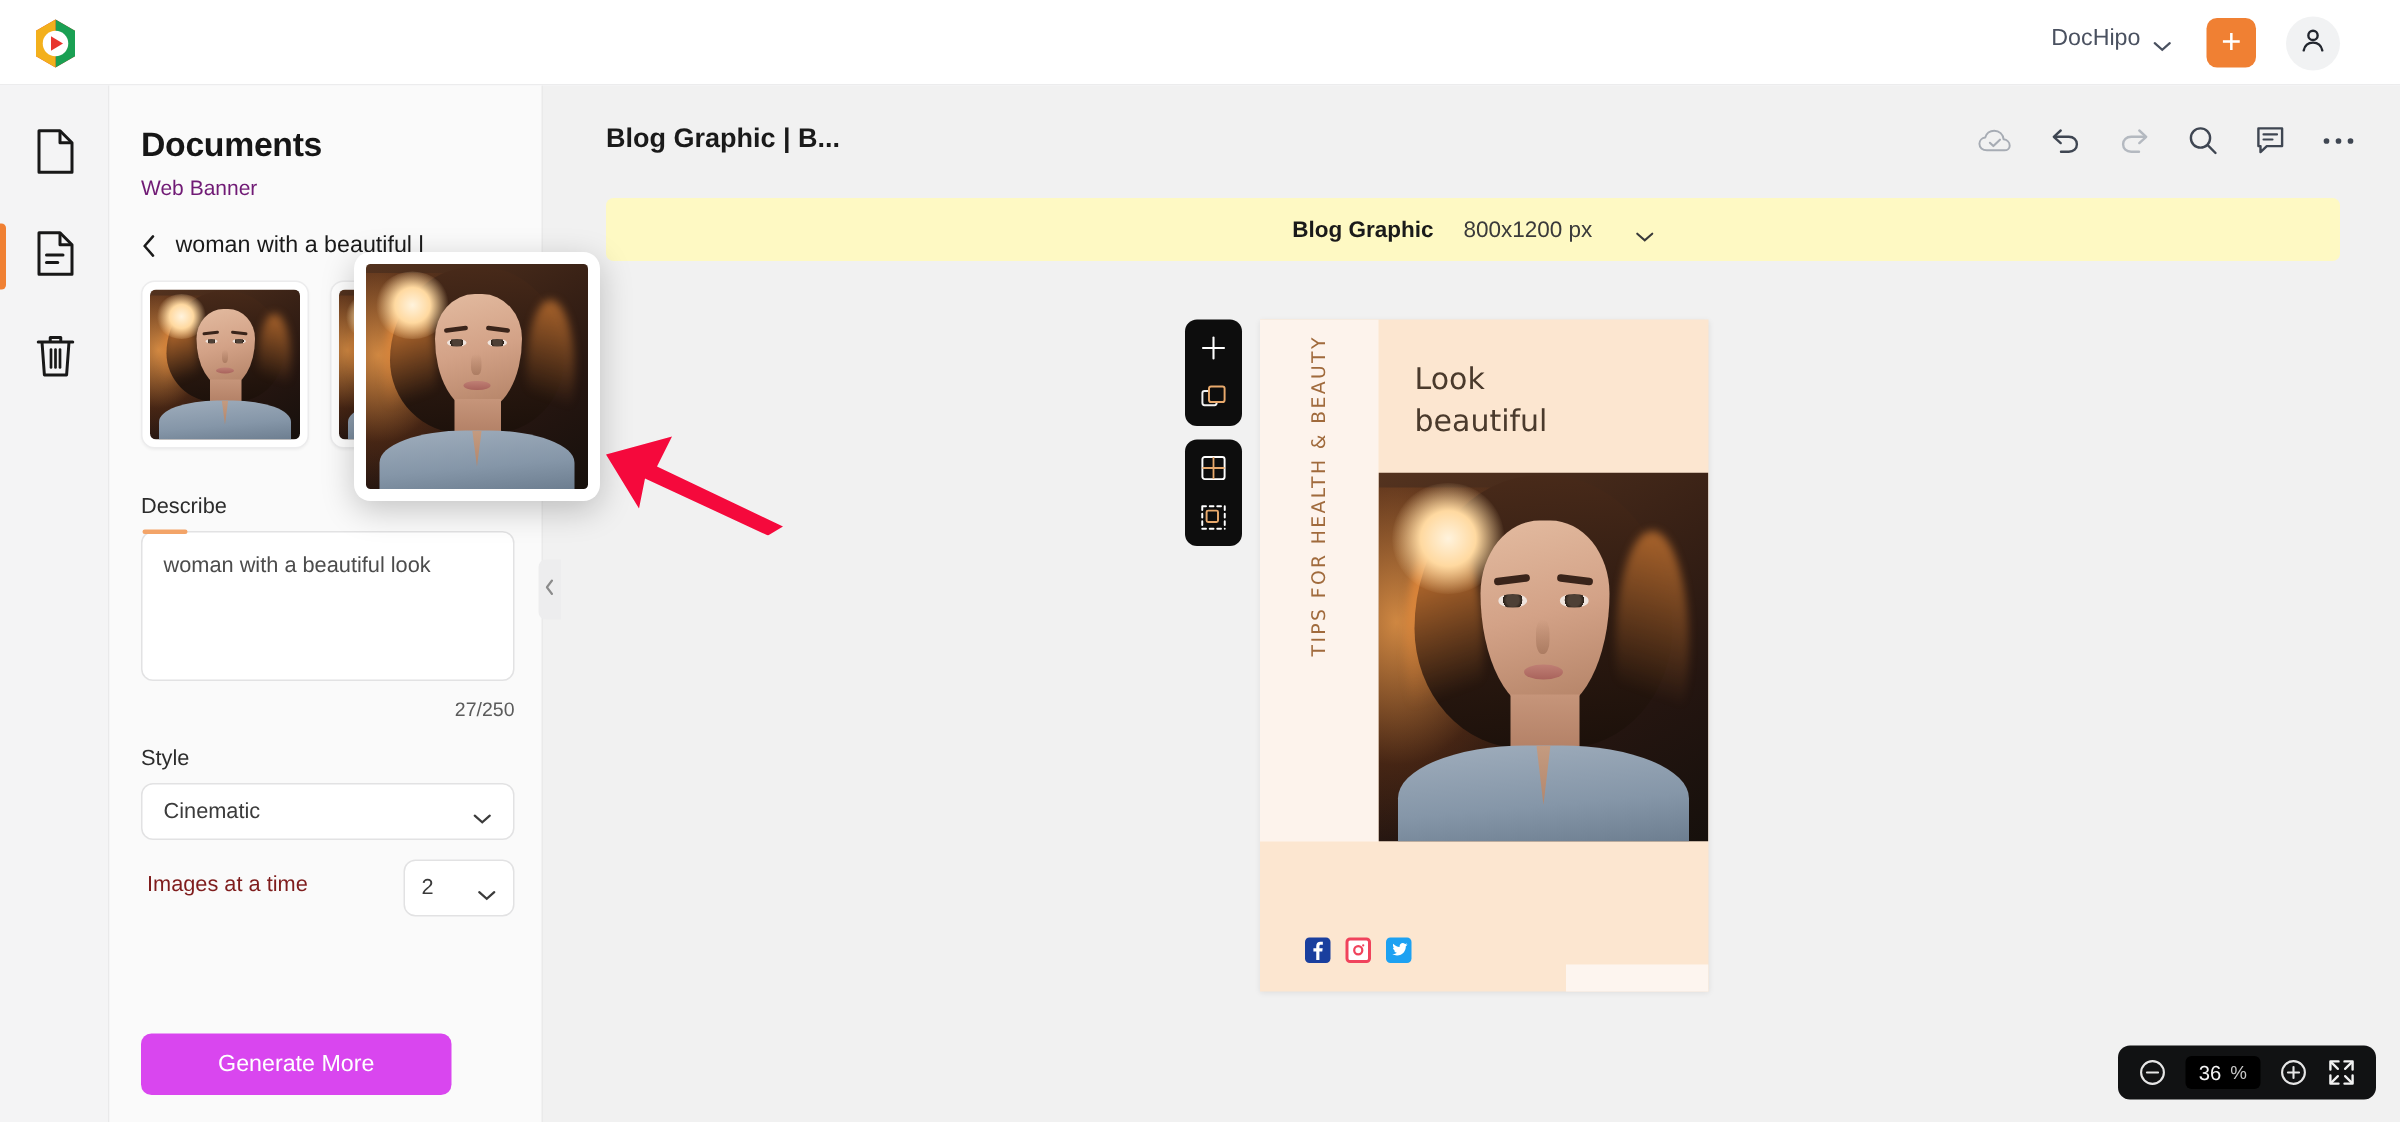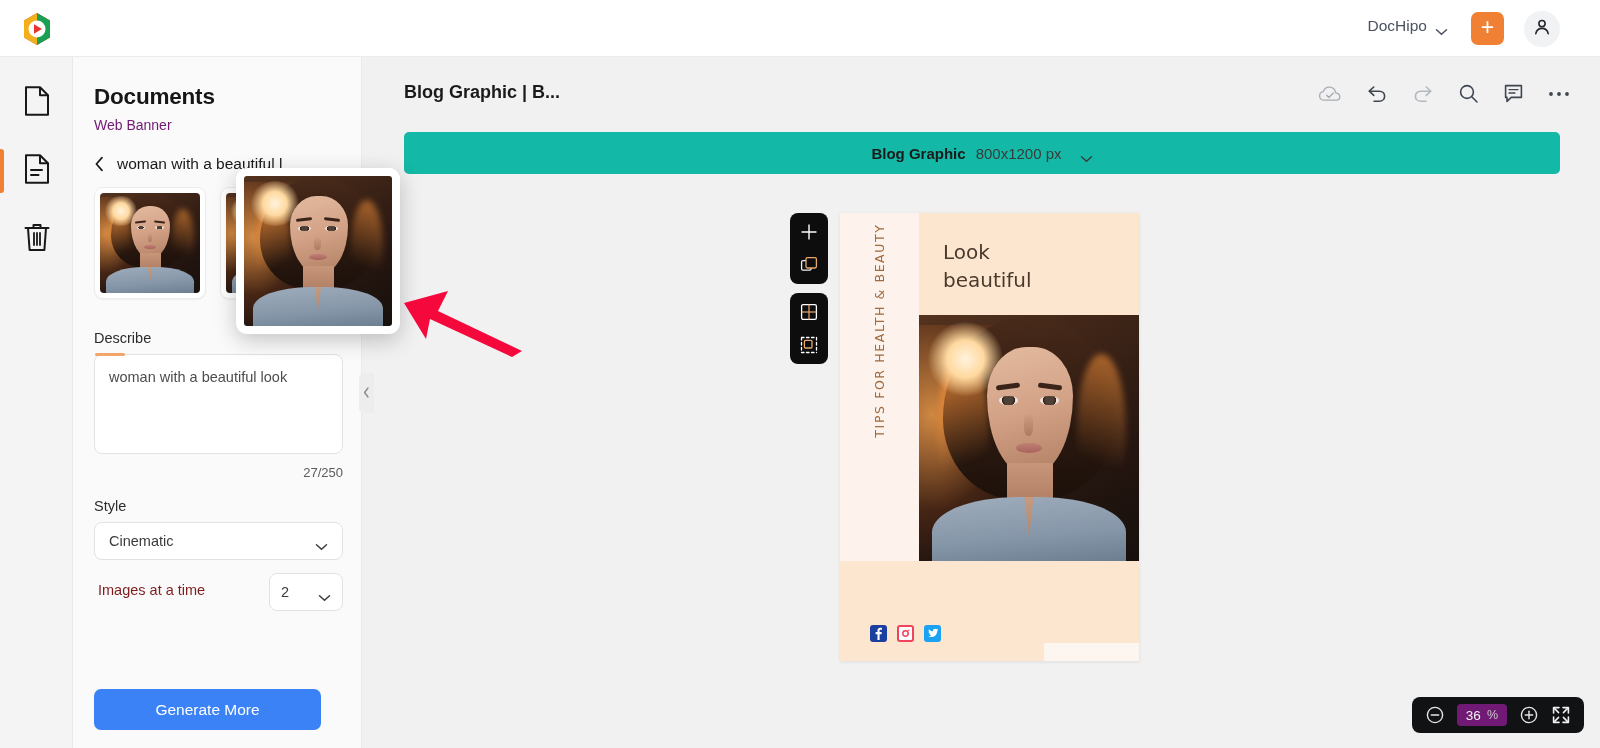--- a/index.html
+++ b/index.html
@@ -228,22 +228,22 @@
   .iat-select {
     position: absolute; left: 196px; top: 516px;
     width: 74px; height: 38px;
     border: 1px solid #e2e2e3; border-radius: 8px; background: #fff;
     display: flex; align-items: center; justify-content: space-between;
     padding: 0 11px; cursor: pointer;
   }
 
   .gen-btn {
     position: absolute; left: 21px; top: 632px;
-    width: 227px; height: 41px;
-    background: #3b82f6; border: none; border-radius: 7px;
+    width: 207px; height: 41px;
+    background: #d946ef; border: none; border-radius: 7px;
     color: #fff; font-size: 15.5px; font-family: "Liberation Sans", sans-serif;
     cursor: pointer;
   }
 
   
   .collapse-handle {
     position: absolute; left: 359px; top: 373px;
     width: 15px; height: 40px;
     background: #ededee; border-radius: 5px 0 0 5px;
     display: flex; align-items: center; justify-content: center;
@@ -257,22 +257,22 @@
     font-size: 18px; font-weight: bold; color: #1a1a1a;
   }
   .editor-tools {
     position: absolute; right: 30px; top: 26px;
     display: flex; align-items: center; gap: 24px;
   }
   .tool-ic { cursor: pointer; display: flex; align-items: center; }
 
   .size-bar {
     position: absolute; left: 42px; top: 75px; width: 1156px; height: 42px;
-    background: #14b8a6; border-radius: 5px;
-    display: flex; align-items: center; justify-content: center; gap: 10px;
+    background: #fef9c3; border-radius: 5px;
+    display: flex; align-items: center; justify-content: center; gap: 20px;
   }
   .size-name { font-size: 15px; font-weight: bold; color: #1a1a1a; }
   .size-dims { font-size: 15px; color: #3a3a3a; }
 
   
   .ctools { position: absolute; left: 428px; top: 156px; display: flex; flex-direction: column; gap: 9px; z-index: 12; }
   .ctool-block {
     width: 38px; background: #0d0d0d; border-radius: 8px;
     display: flex; flex-direction: column; align-items: center;
     padding: 8px 0; gap: 11px;
@@ -328,21 +328,21 @@
 
   
   .zoomctl {
     position: absolute; right: 16px; bottom: 15px;
     height: 36px; background: #111213; border-radius: 8px;
     display: flex; align-items: center; gap: 12px; padding: 0 13px;
     z-index: 30;
   }
   .z-ic { cursor: pointer; display: flex; align-items: center; }
   .z-val {
-    background: #701a75; border-radius: 4px; height: 22px;
+    background: #000000; border-radius: 4px; height: 22px;
     display: flex; align-items: center; gap: 6px; padding: 0 9px;
   }
   .z-num { color: #f3f3f3; font-size: 13.5px; }
   .z-pct { color: #c8c8c8; font-size: 12.5px; }
 </style>
 </head>
 <body>
 
 <div class="topbar">
   <div class="logo">

